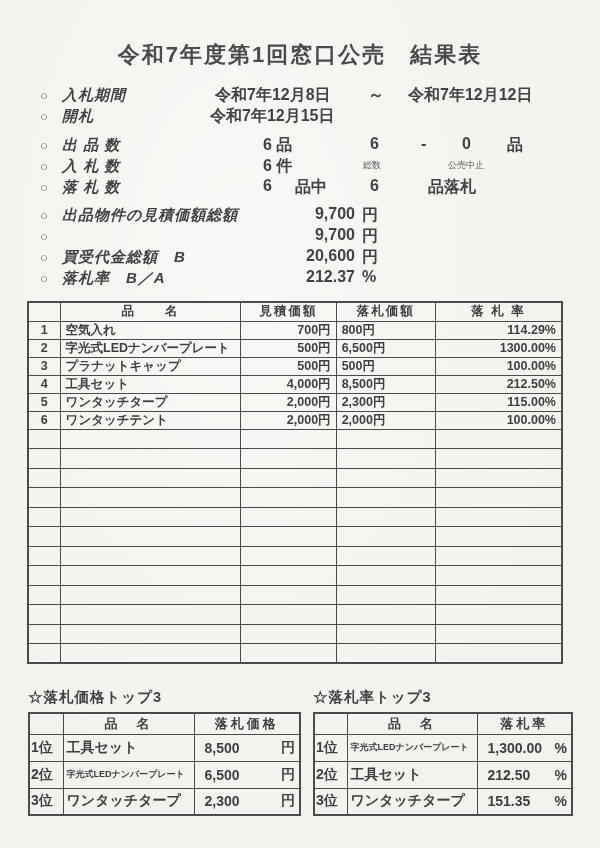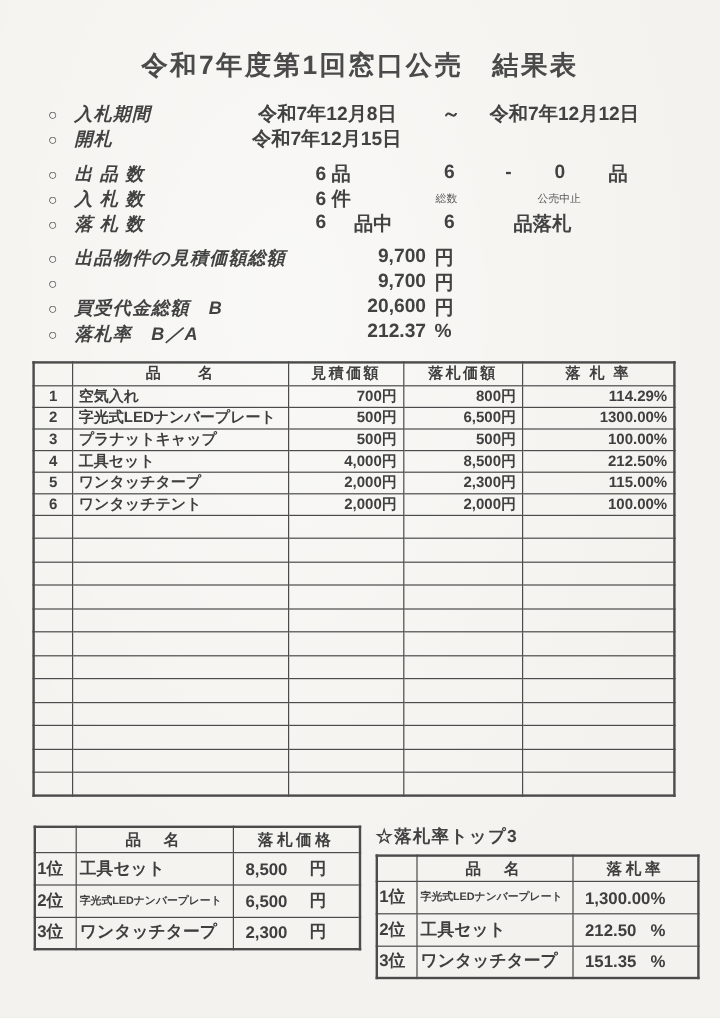--- a/index.html
+++ b/index.html
@@ -47,39 +47,39 @@
     color: #3f3f3f;
     overflow: hidden;
     padding: 0 5px;
   }
   .main-table th { height: 19px; text-align: center; font-weight: 600; letter-spacing: 2px; }
   .main-table td { height: 17px; }
   .main-table .empty-row td { height: 19.5px; }
   .c-no   { width: 32px;  text-align: center; }
   .c-name { width: 180px; text-align: left; }
   .c-est  { width: 95px;  text-align: right; }
-  .c-award{ width: 99px;  text-align: right; }
+  .c-award{ width: 99px;  }
   .c-rate { width: 126px; text-align: right; }
 
   .top3 { position: absolute; top: 688px; }
   .top3-title { font-size: 14.5px; font-weight: 600; color: #424242; margin-bottom: 5px; letter-spacing: 1px; }
   .top3 table { border: 2px solid #4b4b4b; }
   .top3 th, .top3 td {
     border: 1.5px solid #4b4b4b;
     font-weight: 600;
     color: #3f3f3f;
     overflow: hidden;
   }
   .top3 th { height: 21px; font-size: 13px; text-align: center; letter-spacing: 3px; }
   .top3 td { height: 27px; font-size: 14px; }
   .t-rank { width: 34px; padding: 0 1px; }
   .t-name { width: 131px; text-align: left; padding: 0 3px; white-space: nowrap; }
   .t-val  { width: 106px; }
   .t-name.small { font-size: 9px; letter-spacing: 0; }
-  .val-flex { display: flex; justify-content: space-between; padding: 0 27px 0 10px; align-items: center; }
+  .val-flex { display: flex; justify-content: space-between; padding: 0 4px 0 10px; align-items: center; }
   .top3.right { left: 313px; }
   .top3.right .t-name { width: 130px; }
   .top3.right .t-rank { width: 33px; }
   .top3.right .t-val { width: 95px; }
   .top3.left { left: 28px; }
 </style>
 </head>
 <body>
 
 <div class="page">
@@ -273,20 +273,21 @@
           <td class="c-no"></td>
           <td class="c-name"></td>
           <td class="c-est"></td>
           <td class="c-award"></td>
           <td class="c-rate"></td>
         </tr>
       </tbody>
   </table>
 
   <div class="top3 left">
+    <div class="top3-title">☆落札価格トップ3</div>
     <table>
       <thead>
         <tr>
           <th class="t-rank"></th>
           <th class="t-name" style="text-align:center">品　名</th>
           <th class="t-val">落札価格</th>
         </tr>
       </thead>
       <tbody>
         <tr>

